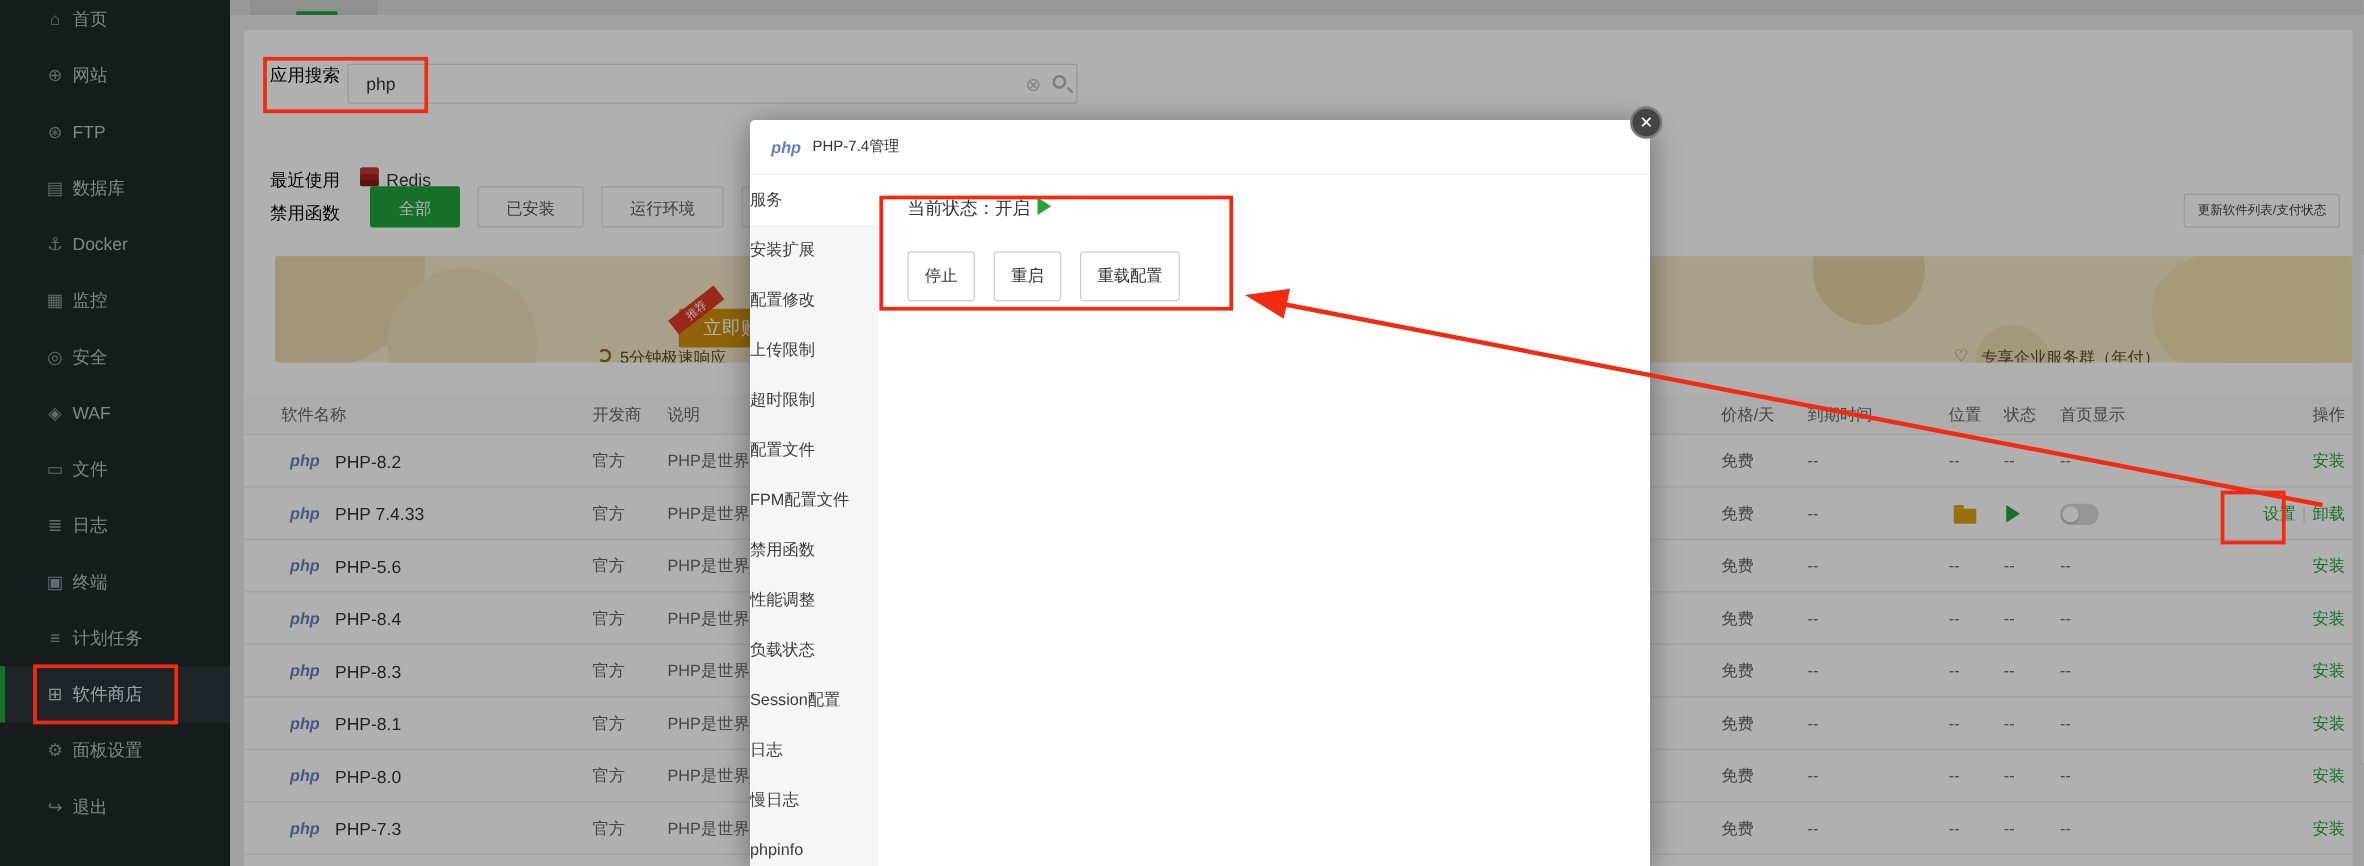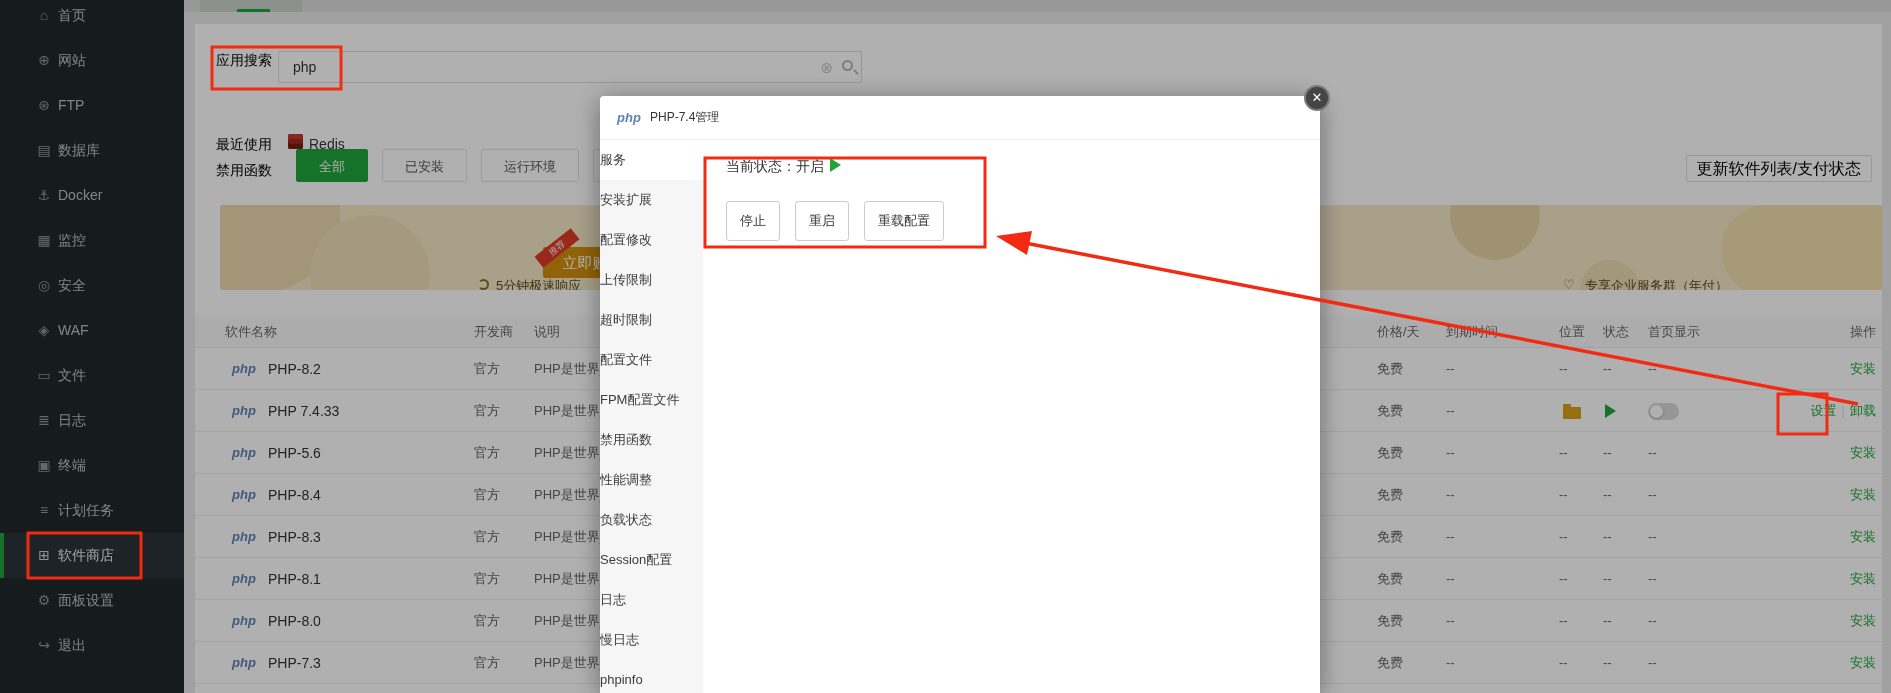--- a/index.html
+++ b/index.html
@@ -33,21 +33,21 @@
   .mag-icon::after { content:""; position:absolute; left:9px; top:9px; width:6px; height:2px; background:#b5b5b5; transform:rotate(45deg); }
 
   .recent-label { left:21px; top:112px; }
   .redis-icon { position:absolute; left:93px; top:110px; width:15px; height:15px; background:#a32720; border-radius:2px; box-shadow:inset 0 -5px 0 #7e1b15, inset 0 5px 0 #c23a2d; }
   .recent-app { position:absolute; left:114px; top:112px; font-size:14px; color:#333; cursor:pointer; }
 
   .cat-label { left:21px; top:138px; }
   .cat-row { position:absolute; left:101px; top:125px; height:33px; }
   .cat-btn { display:inline-block; margin-right:14px; height:33px; line-height:33px; padding:0 22px; background:#fff; border:1px solid #e2e2e2; border-radius:2px; font-size:13px; color:#555; cursor:pointer; vertical-align:top; }
   .cat-btn.active { background:#20a53a; border-color:#20a53a; color:#fff; }
-  .update-btn { position:absolute; right:10px; top:131px; height:27px; line-height:25px; padding:0 10px; font-size:16px; color:#000000; background:#fff; border:1px solid #ddd; border-radius:2px; cursor:pointer; }
+  .update-btn { position:absolute; right:10px; top:131px; height:27px; line-height:25px; padding:0 10px; font-size:10px; color:#404040; background:#fff; border:1px solid #ddd; border-radius:2px; cursor:pointer; }
 
   
   .banner { position:absolute; left:25px; top:181px; width:1662px; height:85px; background:#f5e8c8; overflow:hidden; border-radius:2px; }
   .blob { position:absolute; border-radius:50%; }
   .b1 { left:-30px; top:-40px; width:150px; height:130px; background:#ecd9ae; border-radius:0 0 60% 40%; }
   .b2 { left:90px; top:10px; width:120px; height:120px; background:#f0e0ba; }
   .b3 { left:1230px; top:-35px; width:90px; height:90px; background:#e7d4a6; }
   .b4 { left:1555px; top:40px; width:80px; height:80px; background:#e7d4a6; }
   .b5 { left:1360px; top:55px; width:60px; height:60px; background:#eddcb2; }
   .b6 { right:-60px; top:-10px; width:220px; height:120px; background:#f2dfae; border-radius:40% 0 0 50%; }

